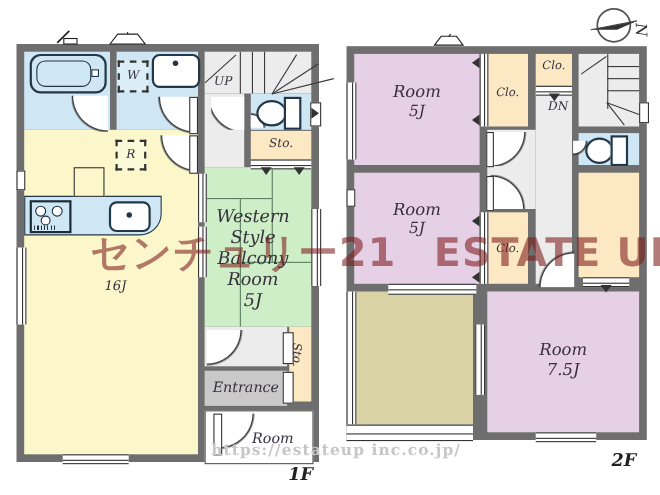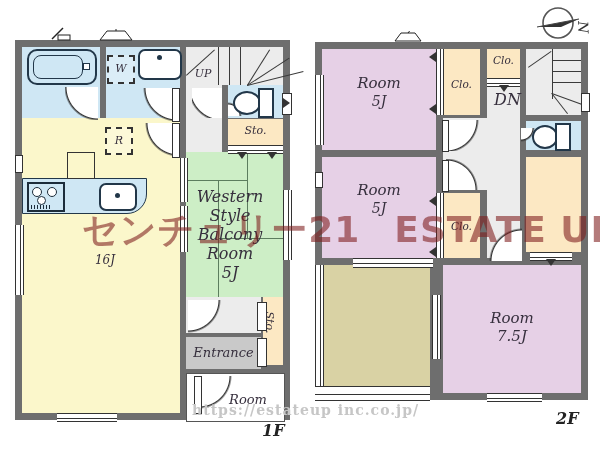--- a/index.html
+++ b/index.html
@@ -227,21 +227,21 @@
     <div class="winh" style="left:0;top:344px;width:115px;height:13px"></div>
     <div class="winv" style="left:117px;top:253px;width:7px;height:64px"></div>
     <div class="winh" style="left:172px;top:351px;width:55px;height:7px"></div>
 
     <div class="rlabel" style="left:7px;top:33px;width:114px;font-size:15px">
       <div>Room</div>
       <div style="font-size:14px">5J</div>
     </div>
     <div class="rlabel" style="left:128px;top:36px;width:37px;font-size:10.5px">Clo.</div>
     <div class="rlabel" style="left:172px;top:12px;width:33px;font-size:10.5px">Clo.</div>
-    <div class="rlabel sm" style="left:176px;top:49px;width:33px;font-size:16px">DN</div>
+    <div class="rlabel sm" style="left:176px;top:49px;width:33px;font-size:11px">DN</div>
     <div class="rlabel" style="left:7px;top:140px;width:114px;font-size:15px">
       <div>Room</div>
       <div style="font-size:14px">5J</div>
     </div>
     <div class="rlabel" style="left:128px;top:178px;width:37px;font-size:10.5px">Clo.</div>
     <div class="rlabel" style="left:128px;top:268px;width:138px;font-size:15px">
       <div>Room</div>
       <div>7.5J</div>
     </div>
   </div>

